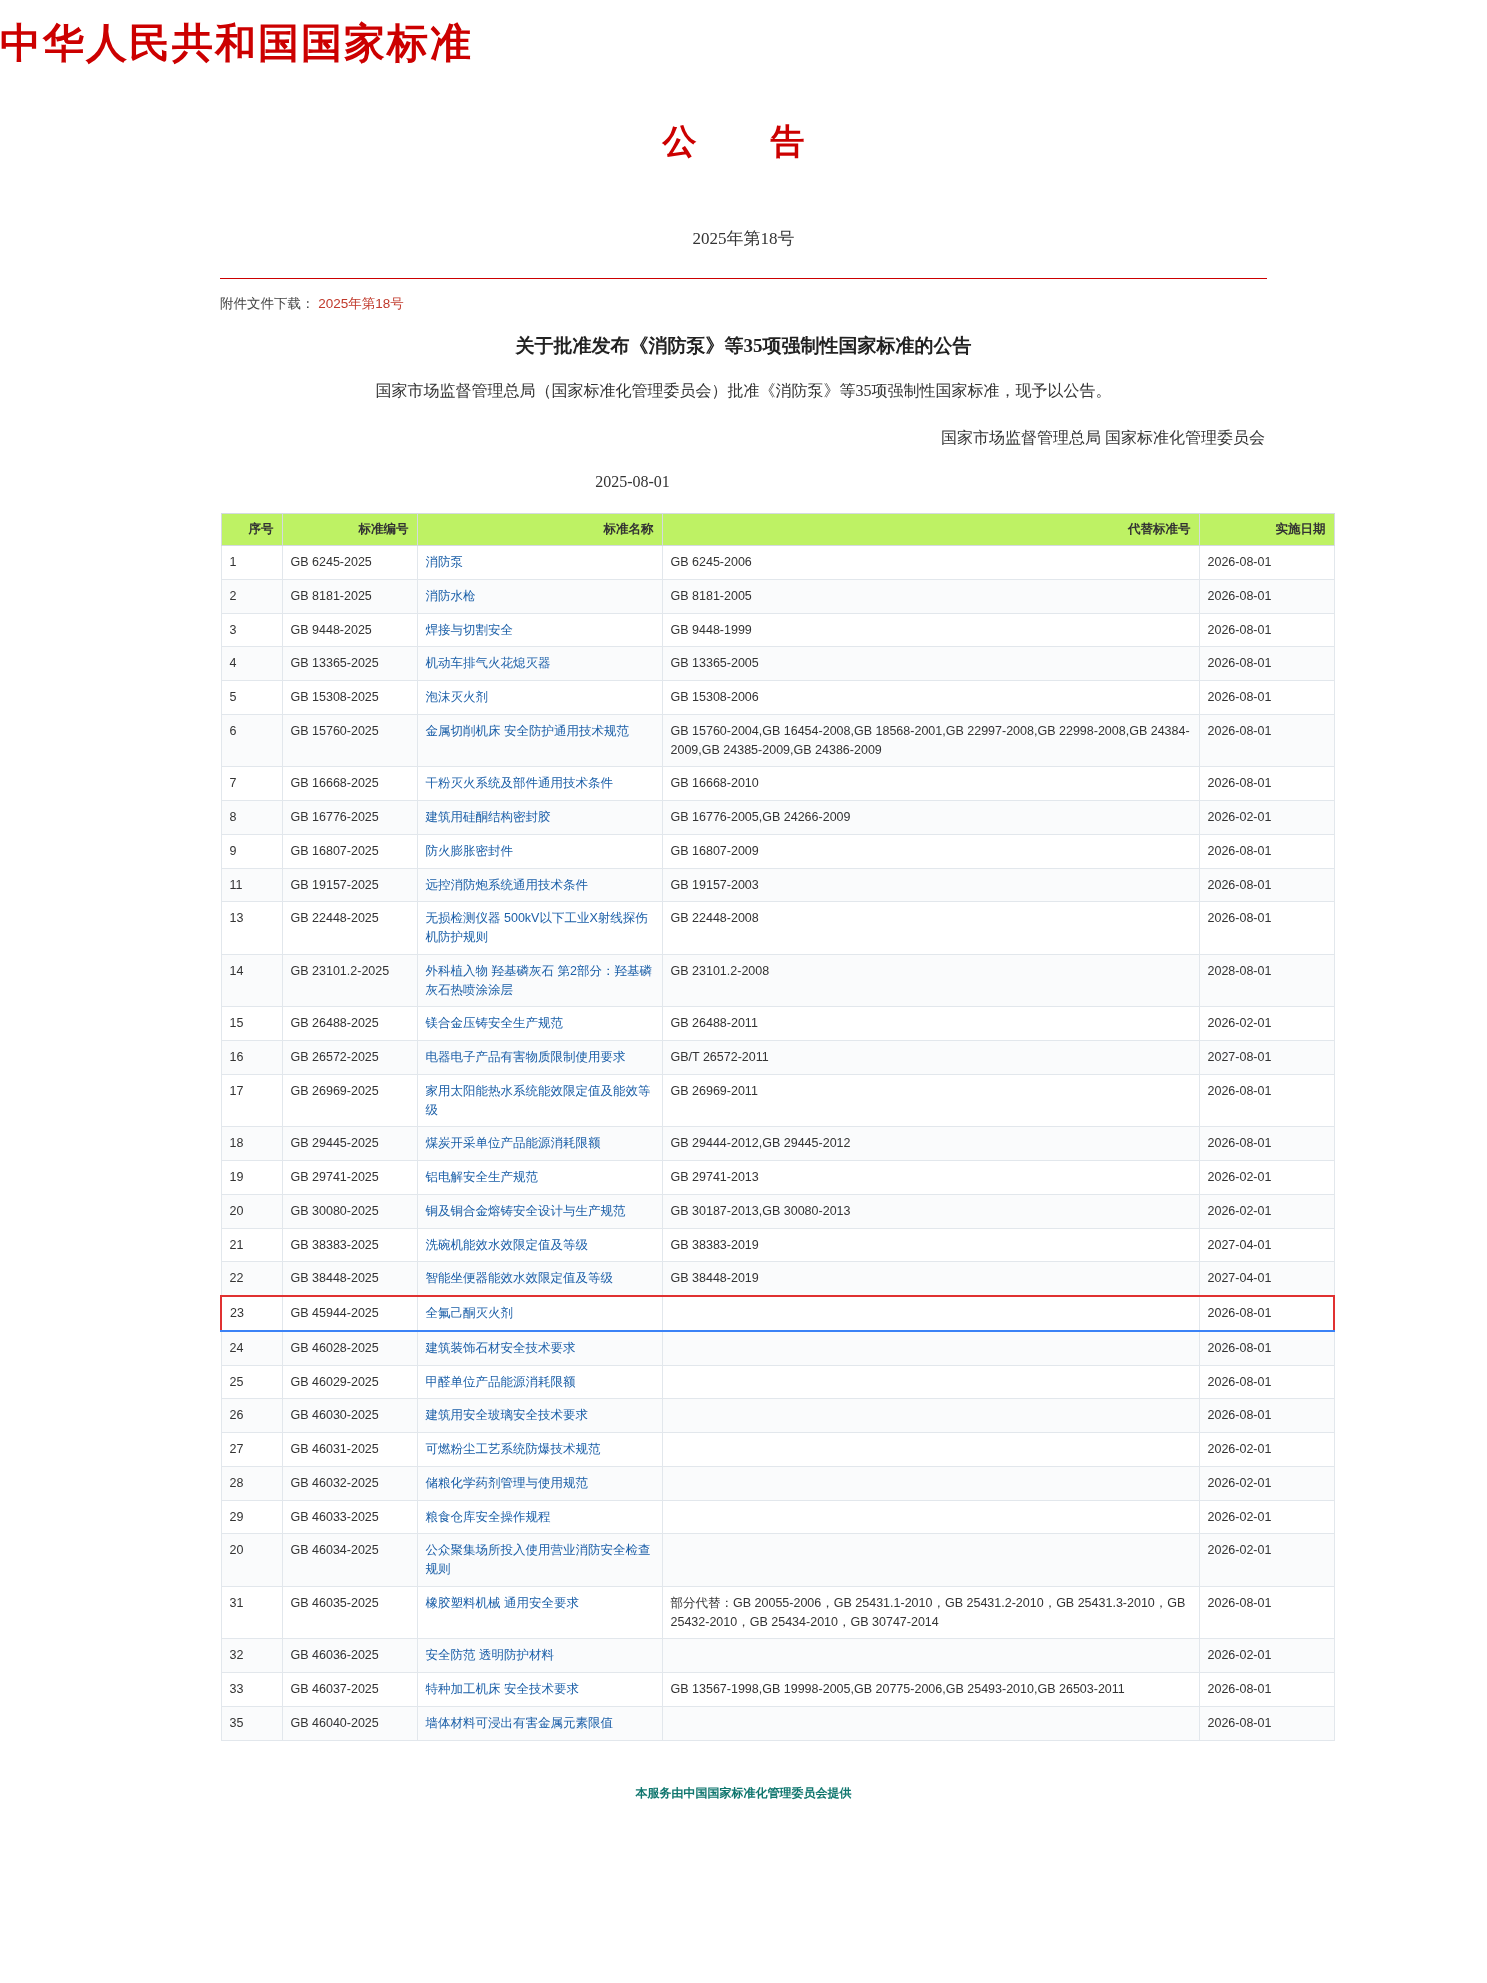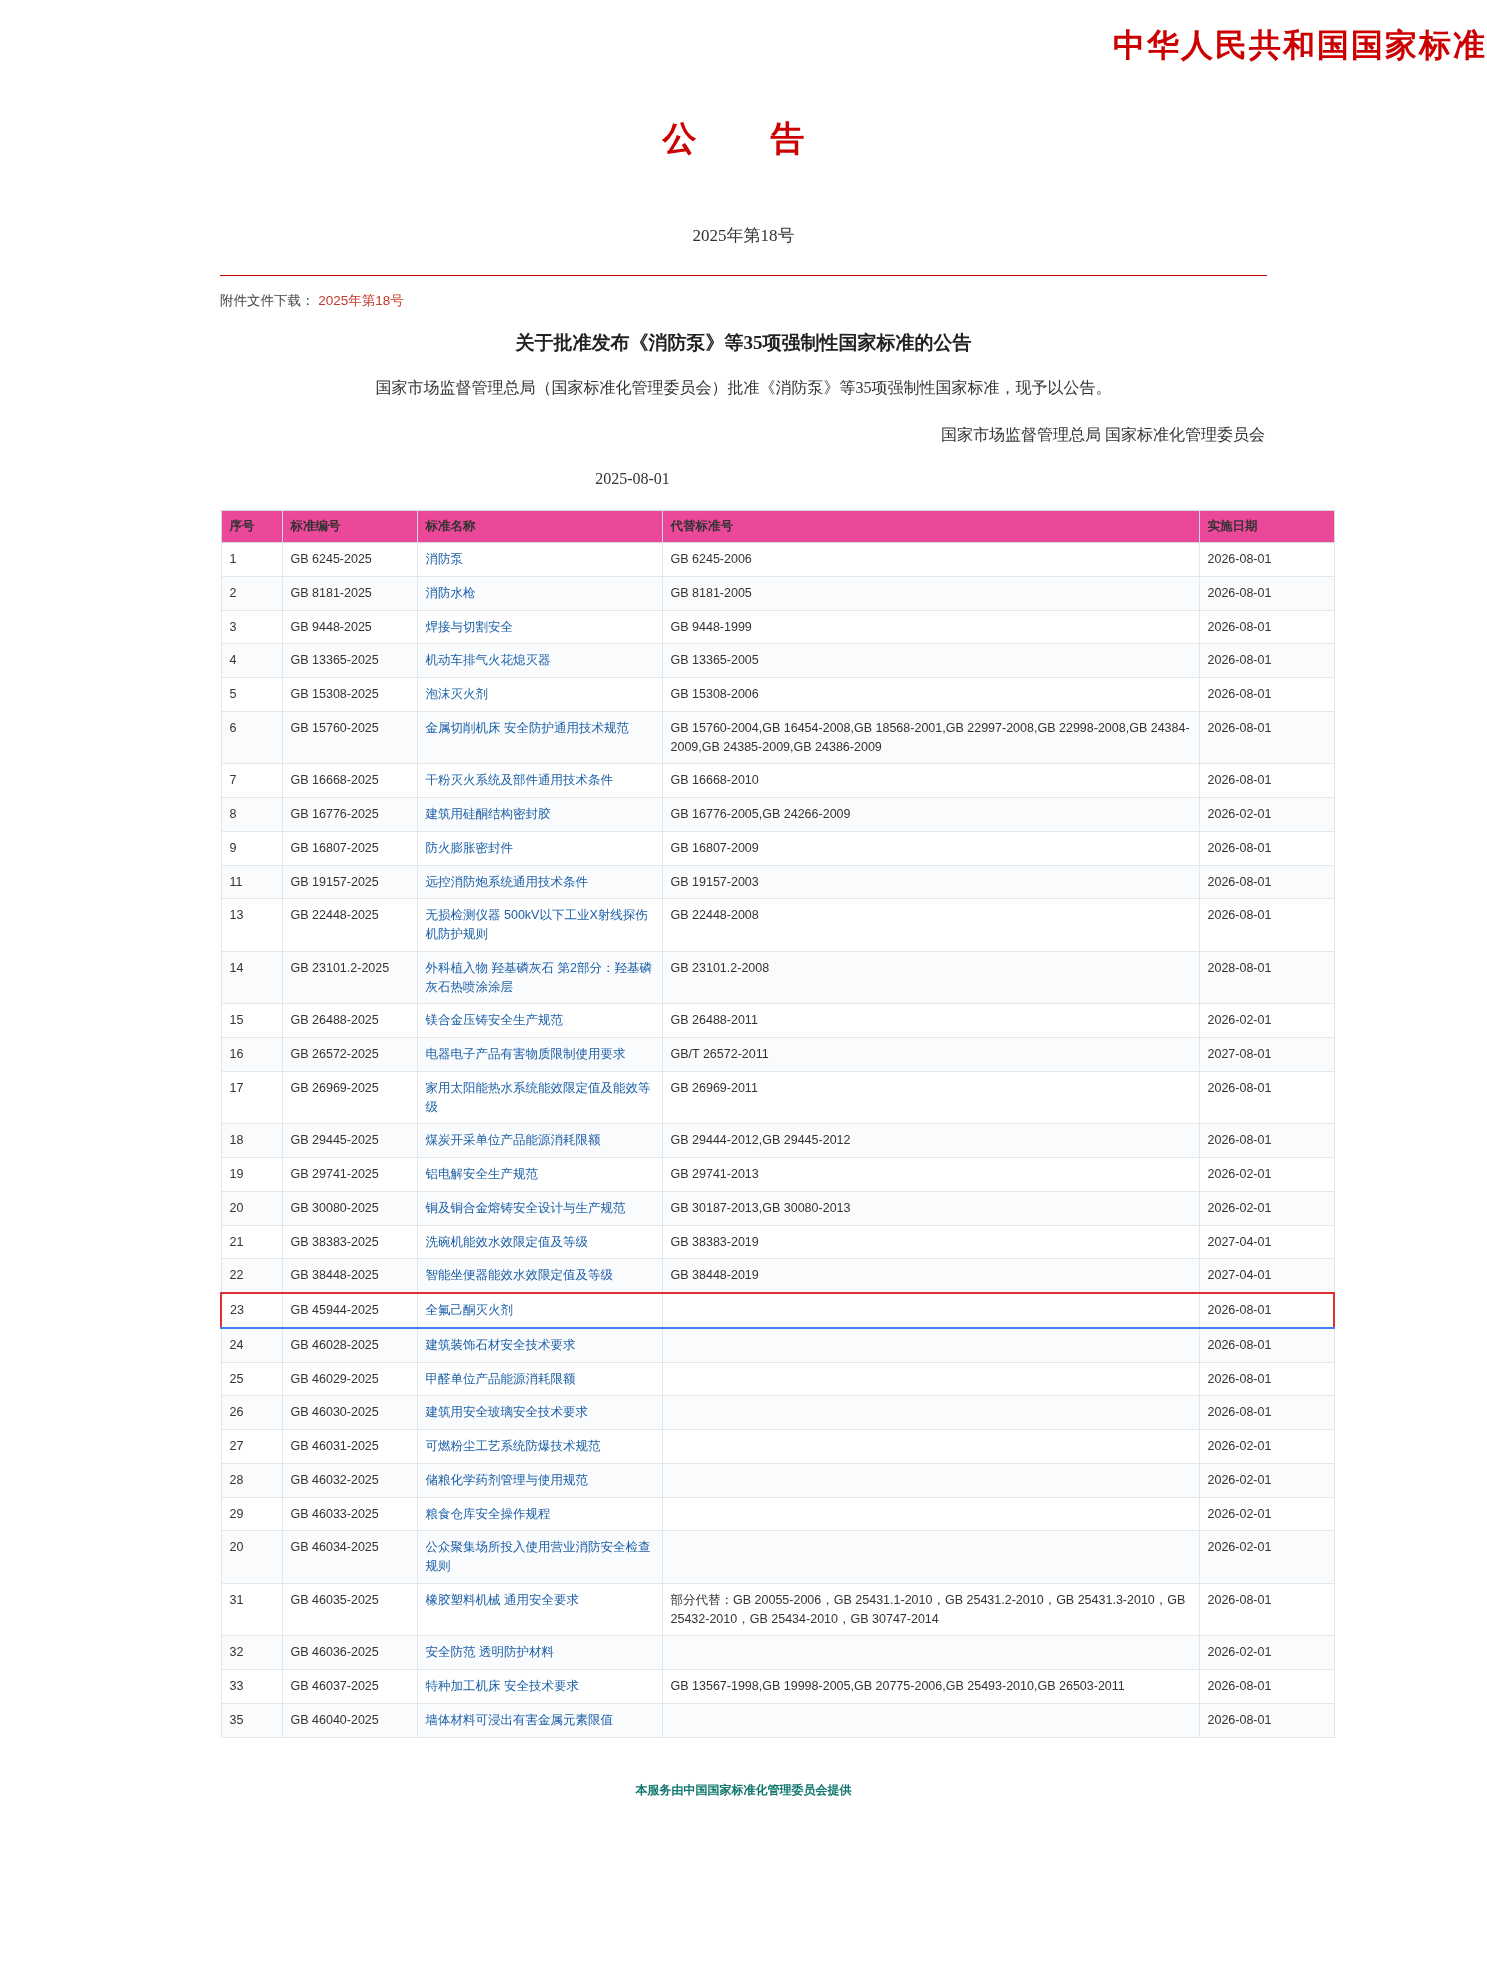--- a/index.html
+++ b/index.html
@@ -13,26 +13,26 @@
     font-family: "Liberation Serif", serif;
     color: #333333;
   }
   .page {
     width: 1487px;
     box-sizing: border-box;
     padding: 0;
     position: relative;
   }
   .title-main {
-    text-align: right;
+    text-align: left;
     color: #cc0000;
-    font-size: 32px;
+    font-size: 41px;
     font-weight: bold;
     letter-spacing: 2px;
-    padding-top: 24px;
+    padding-top: 16px;
     font-family: "Liberation Serif", serif;
   }
   .title-sub {
     text-align: center;
     color: #cc0000;
     font-size: 34px;
     font-weight: bold;
     letter-spacing: 20px;
     padding-top: 48px;
     font-family: "Liberation Serif", serif;
@@ -91,24 +91,24 @@
   }
   table.std {
     width: 1047px;
     border-collapse: collapse;
     font-family: "Liberation Sans", sans-serif;
     font-size: 12.5px;
     color: #333;
     table-layout: fixed;
   }
   table.std th {
-    background: #ec4899;
+    background: #bef264;
     border: 1px solid #d4dae0;
     font-weight: bold;
-    text-align: left;
+    text-align: right;
     padding: 7px 8px;
     color: #333;
     font-size: 12.5px;
   }
   table.std td {
     border: 1px solid #e2e7ec;
     padding: 7px 8px;
     vertical-align: top;
     line-height: 1.5;
   }

